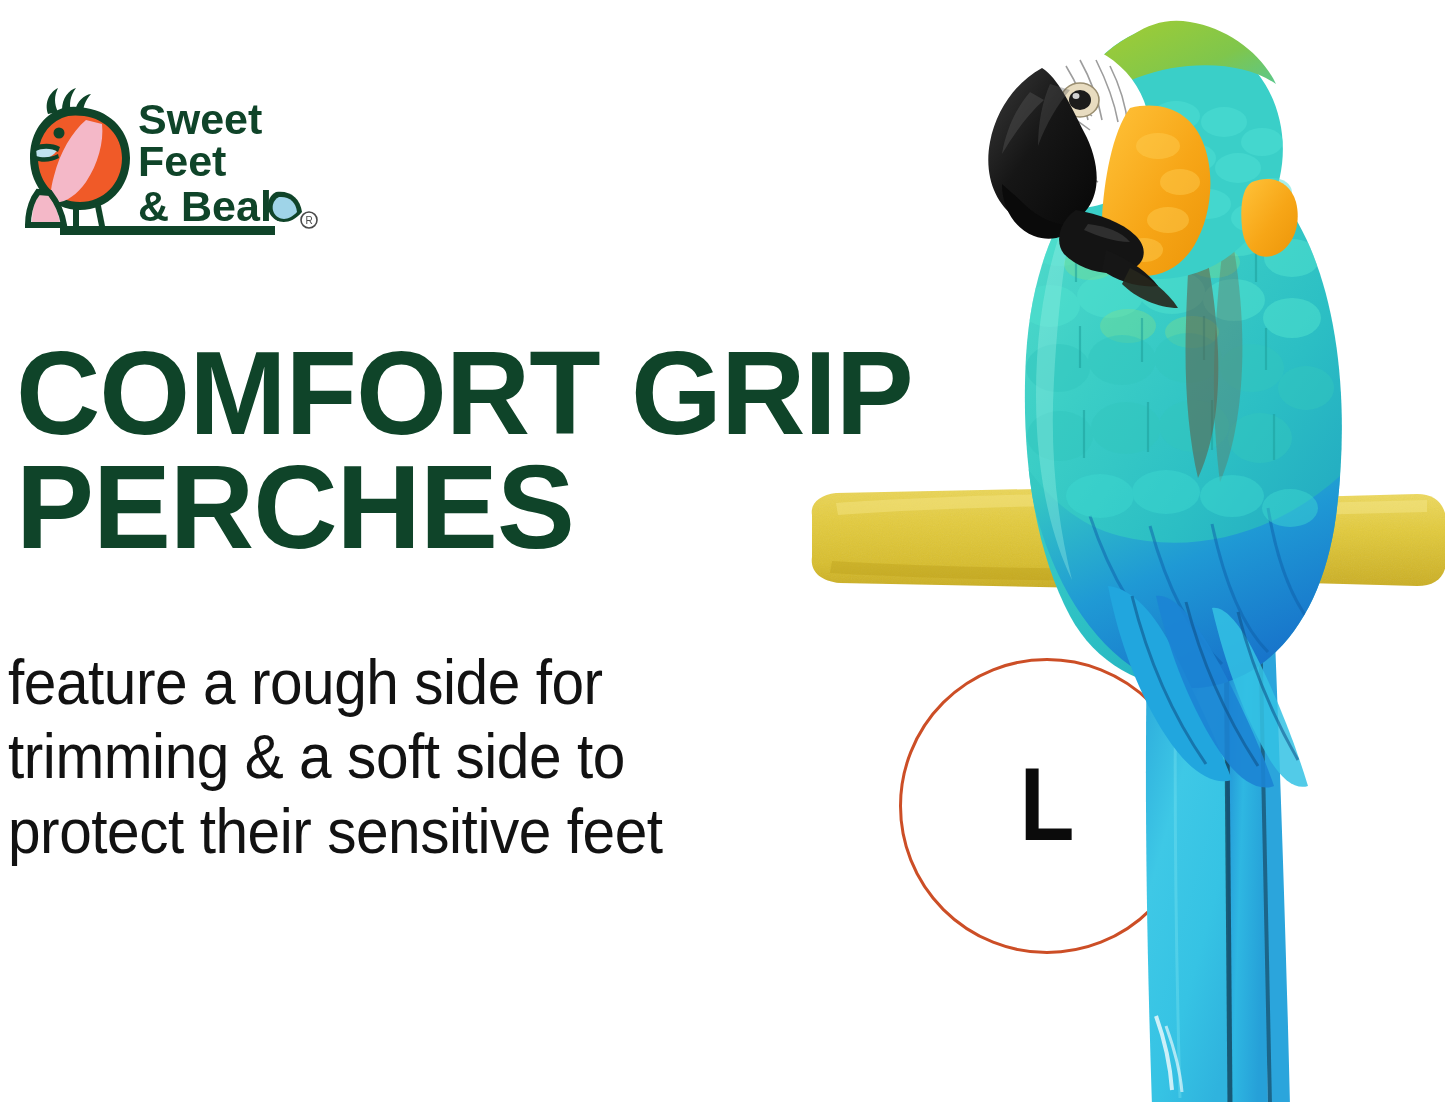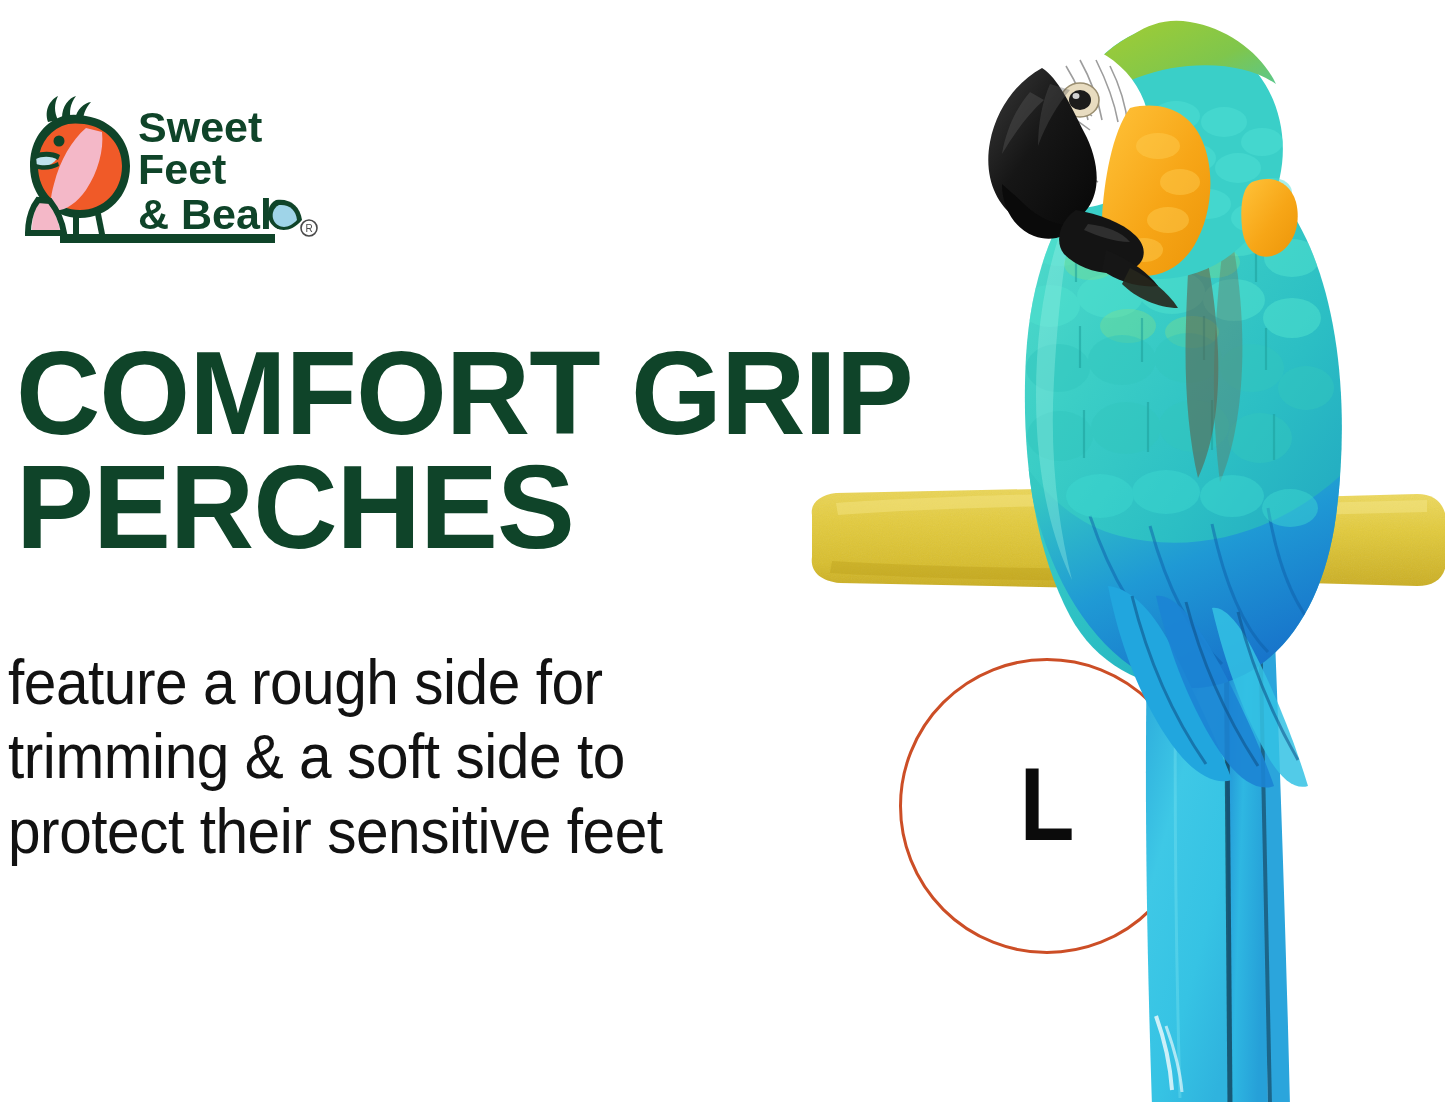--- a/index.html
+++ b/index.html
@@ -13,21 +13,21 @@
     height: 1102px;
     background: #ffffff;
     overflow: hidden;
     font-family: "Liberation Sans", sans-serif;
   }
 
   
   #brand-logo {
     position: absolute;
     left: 14px;
-    top: 84px;
+    top: 76px;
     width: 310px;
     height: 180px;
   }
   #brand-logo svg { display: block; width: 100%; height: 100%; }
 
   
   #headline {
     position: absolute;
     left: 16px;
     top: 336px;

